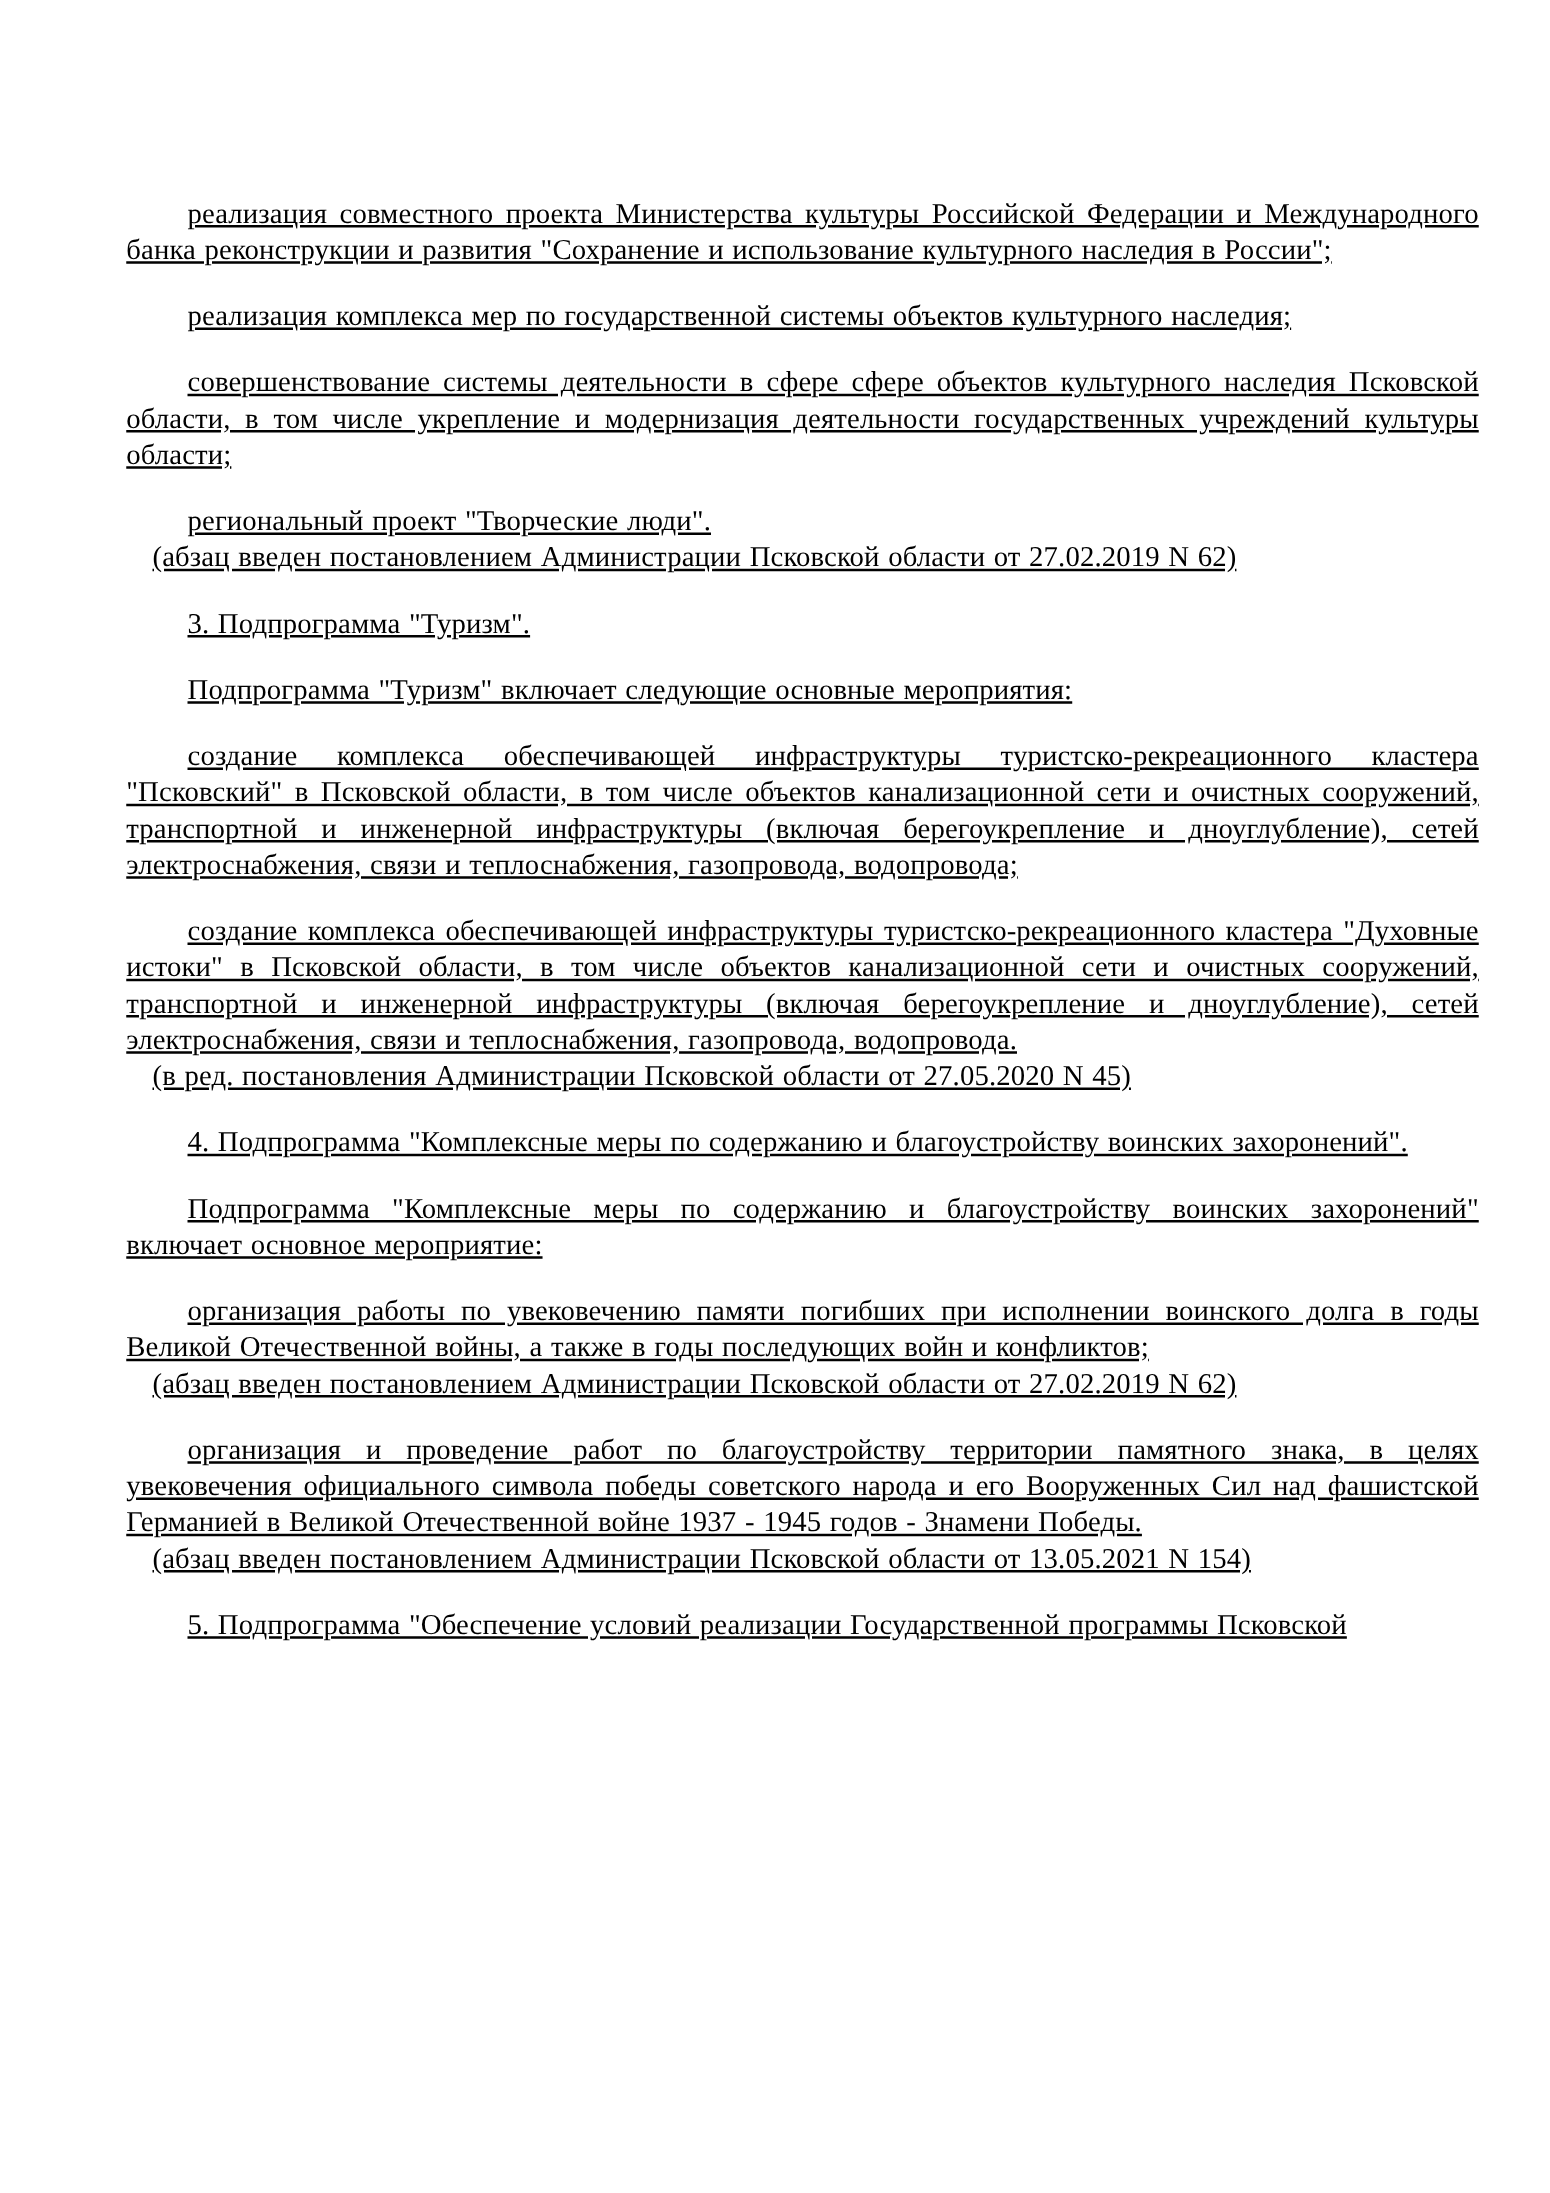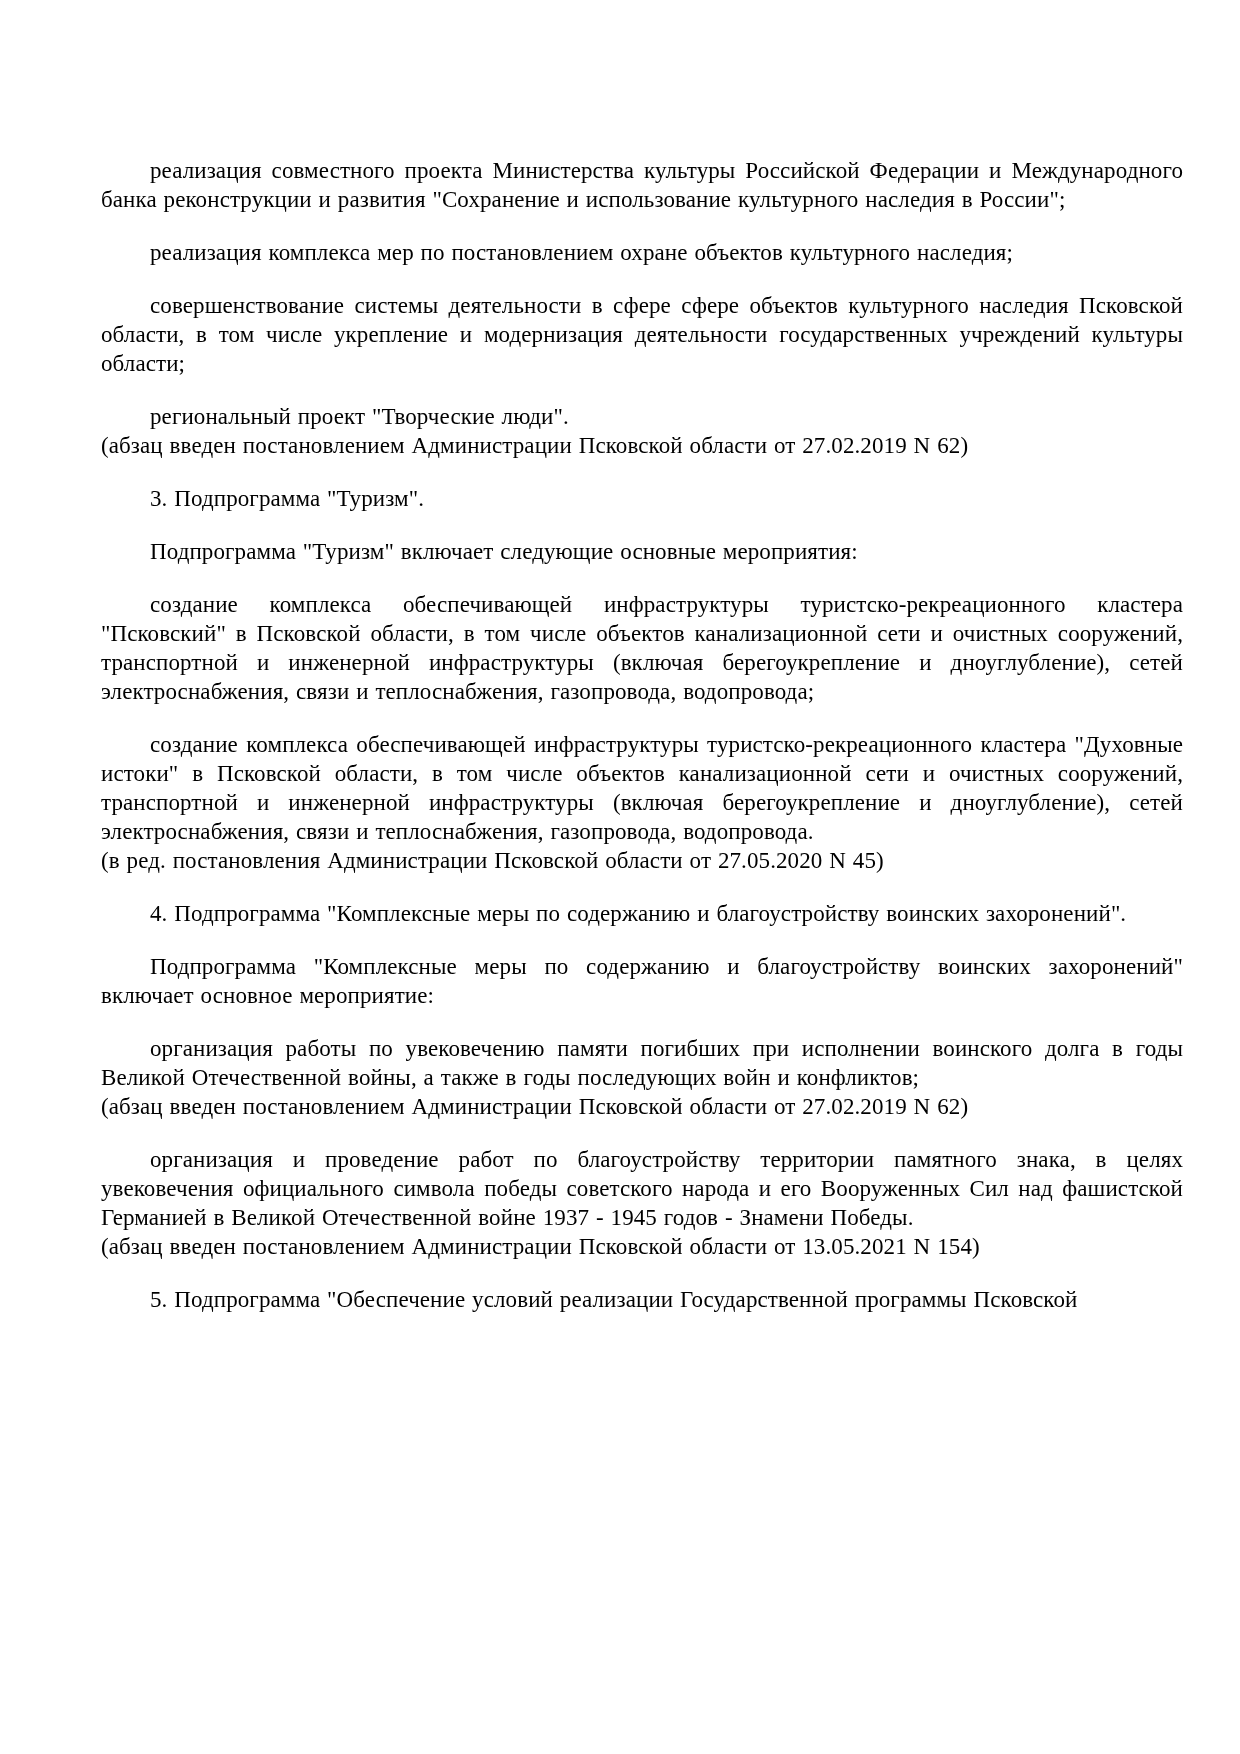--- a/index.html
+++ b/index.html
@@ -12,44 +12,46 @@
     position: relative;
     width: 1240px;
     height: 1754px;
     margin: 0 auto;
     background: #ffffff;
     overflow: hidden;
     box-sizing: border-box;
     padding: 132px 57px 0 101px;
     font-family: "Liberation Serif", "DejaVu Serif", serif;
     color: #000000;
+    text-decoration: underline;
   }
   .page p {
     margin: 0;
     font-size: 23px;
     line-height: 29px;
     text-align: justify;
     letter-spacing: 0.1px;
     word-spacing: 1px;
   }
   .page p.body {
     text-indent: 49px;
     margin-top: 24px;
   }
   .page p.amend {
     text-indent: 0;
     margin-top: 0;
+    margin-left: 21px;
   }
 </style>
 </head>
 <body>
 
 <div class="page">
   <p class="body">реализация совместного проекта Министерства культуры Российской Федерации и Международного банка реконструкции и развития "Сохранение и использование культурного наследия в России";</p>
-  <p class="body">реализация комплекса мер по постановлением охране объектов культурного наследия;</p>
+  <p class="body">реализация комплекса мер по государственной системы объектов культурного наследия;</p>
   <p class="body">совершенствование системы деятельности в сфере сфере объектов культурного наследия Псковской области, в том числе укрепление и модернизация деятельности государственных учреждений культуры области;</p>
   <p class="body">региональный проект "Творческие люди".</p>
   <p class="amend">(абзац введен постановлением Администрации Псковской области от 27.02.2019 N 62)</p>
   <p class="body">3. Подпрограмма "Туризм".</p>
   <p class="body">Подпрограмма "Туризм" включает следующие основные мероприятия:</p>
   <p class="body">создание комплекса обеспечивающей инфраструктуры туристско-рекреационного кластера "Псковский" в Псковской области, в том числе объектов канализационной сети и очистных сооружений, транспортной и инженерной инфраструктуры (включая берегоукрепление и дноуглубление), сетей электроснабжения, связи и теплоснабжения, газопровода, водопровода;</p>
   <p class="body">создание комплекса обеспечивающей инфраструктуры туристско-рекреационного кластера "Духовные истоки" в Псковской области, в том числе объектов канализационной сети и очистных сооружений, транспортной и инженерной инфраструктуры (включая берегоукрепление и дноуглубление), сетей электроснабжения, связи и теплоснабжения, газопровода, водопровода.</p>
   <p class="amend">(в ред. постановления Администрации Псковской области от 27.05.2020 N 45)</p>
   <p class="body">4. Подпрограмма "Комплексные меры по содержанию и благоустройству воинских захоронений".</p>
   <p class="body">Подпрограмма "Комплексные меры по содержанию и благоустройству воинских захоронений" включает основное мероприятие:</p>

